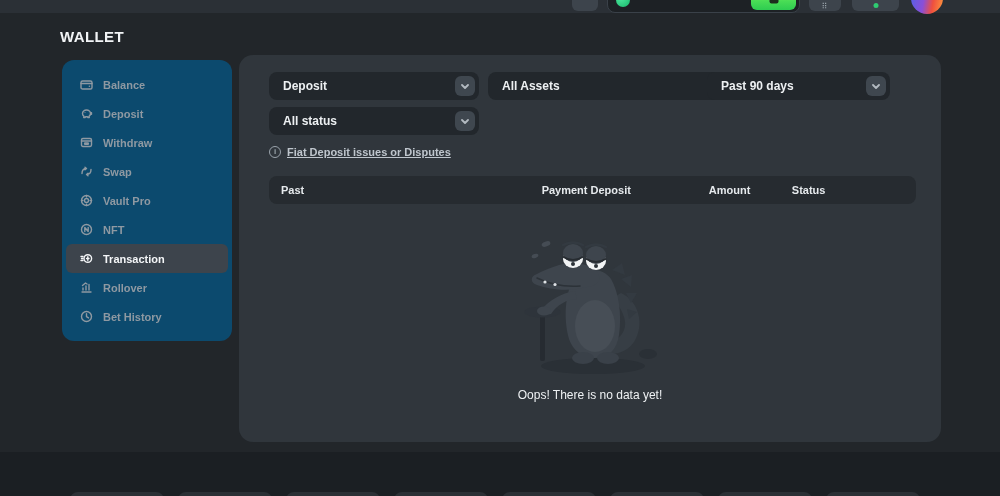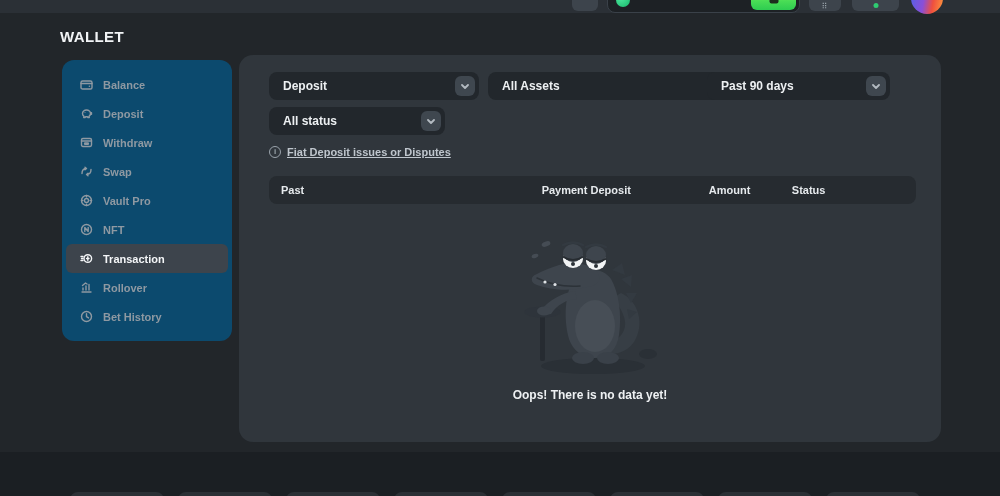--- a/index.html
+++ b/index.html
@@ -53,38 +53,38 @@
     display:flex; align-items:center; justify-content:space-between;
     padding:0 4px 0 14px; cursor:pointer; }
   .select .sel-label { font-size:12px; font-weight:700; color:#edf0f2; }
   .chev-box { width:20px; height:20px; background:#3f474f; border-radius:6px;
     display:flex; align-items:center; justify-content:center; }
   .chev-box svg { width:8px; height:5px; stroke:#b3bac1; stroke-width:1.8; fill:none;
     stroke-linecap:round; stroke-linejoin:round; }
   .sel-1 { left:30px;  top:17px; width:210px; }
   .sel-2 { left:249px; top:17px; width:252px; }
   .sel-3 { left:468px; top:17px; width:183px; }
-  .sel-4 { left:30px;  top:52px; width:176px; }
+  .sel-4 { left:30px;  top:52px; width:210px; }
 
   .dispute-link { position:absolute; left:30px; top:91px; display:flex; align-items:center;
     gap:6px; cursor:pointer; }
   .info-circ { width:12px; height:12px; border:1.3px solid #9aa3ab; border-radius:50%;
     color:#9aa3ab; font-size:8px; font-weight:700; display:flex; align-items:center;
     justify-content:center; line-height:1; }
   .dispute-text { font-size:11px; font-weight:700; color:#bfc6cd; text-decoration:underline; }
 
   .table-head { position:absolute; left:30px; top:121px; width:647px; height:28px;
     background:#262b30; border-radius:8px; display:grid;
     grid-template-columns:36% 26% 20% 18%; align-items:center; padding:0 12px;
     font-size:11px; font-weight:700; color:#e6eaed; }
   .th-c { text-align:center; } .th-r { }
 
   .empty-state { position:absolute; left:0; top:178px; width:702px; text-align:center; }
   .empty-state svg.mascot { width:150px; height:145px; display:inline-block; }
-  .empty-msg { margin-top:6px; font-size:12px; font-weight:700; color:#eef1f3; }
+  .empty-msg { margin-top:6px; font-size:12px; font-weight:400; color:#eef1f3; }
 
   
   .footer { position:absolute; left:0; top:452px; width:1000px; height:44px; background:#1b1f23; }
   .foot-tile { position:absolute; top:40px; width:94px; height:14px; background:#2b3035;
     border-radius:8px 8px 0 0; }
 </style>
 </head>
 <body>
 
 <div class="stage">

